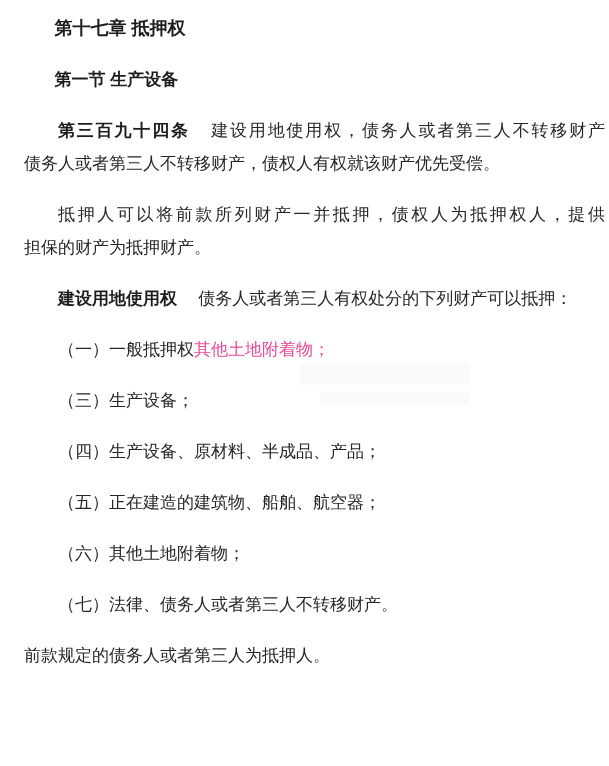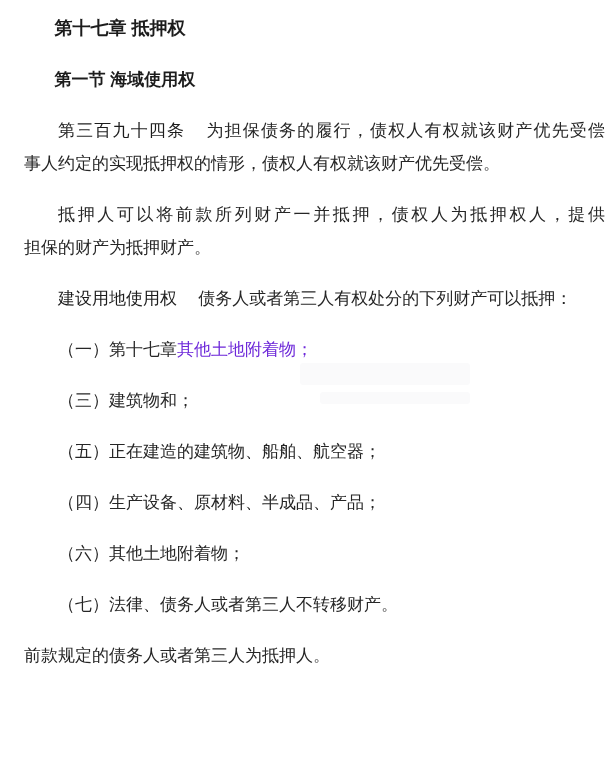--- a/index.html
+++ b/index.html
@@ -47,68 +47,68 @@
     display: block;
   }
   .indent {
     text-indent: 2em;
   }
   .jline {
     text-align: justify;
     text-align-last: justify;
   }
   .art-num {
-    font-weight: 400;
+    font-weight: 700;
     color: #1c1c1c;
     margin-right: 1.25em;
   }
   .muted {
-    color: #6d28d9;
+    color: #ec4899;
   }
   
   .smudge {
     position: absolute;
     background: rgba(120, 120, 130, 0.035);
     border-radius: 3px;
     pointer-events: none;
   }
   .smudge-1 { left: 300px; top: 363px; width: 170px; height: 22px; }
   .smudge-2 { left: 320px; top: 392px; width: 150px; height: 12px; }
 </style>
 </head>
 <body>
 
 <main class="doc">
 
   <h1 class="block">第十七章 抵押权</h1>
 
-  <h2 class="block">第一节 海域使用权</h2>
+  <h2 class="block">第一节 生产设备</h2>
 
   <p class="block">
-    <span class="line indent jline"><span class="art-num">第三百九十四条</span><span>为担保债务的履行，债权人有权就该财产优先受偿</span></span>
-    <span class="line">事人约定的实现抵押权的情形，债权人有权就该财产优先受偿。</span>
+    <span class="line indent jline"><span class="art-num">第三百九十四条</span><span>建设用地使用权，债务人或者第三人不转移财产</span></span>
+    <span class="line">债务人或者第三人不转移财产，债权人有权就该财产优先受偿。</span>
   </p>
 
   <p class="block">
     <span class="line indent jline">抵押人可以将前款所列财产一并抵押，债权人为抵押权人，提供</span>
     <span class="line">担保的财产为抵押财产。</span>
   </p>
 
   <p class="block">
     <span class="line indent"><span class="art-num">建设用地使用权</span><span>债务人或者第三人有权处分的下列财产可以抵押：</span></span>
   </p>
 
-  <p class="block indent"><span>（一）第十七章</span><span class="muted">其他土地附着物；</span></p>
+  <p class="block indent"><span>（一）一般抵押权</span><span class="muted">其他土地附着物；</span></p>
 
 
-  <p class="block indent">（三）建筑物和；</p>
+  <p class="block indent">（三）生产设备；</p>
+
+  <p class="block indent">（四）生产设备、原材料、半成品、产品；</p>
 
   <p class="block indent">（五）正在建造的建筑物、船舶、航空器；</p>
-
-  <p class="block indent">（四）生产设备、原材料、半成品、产品；</p>
 
   <p class="block indent">（六）其他土地附着物；</p>
 
   <p class="block indent">（七）法律、债务人或者第三人不转移财产。</p>
 
   <p class="block">前款规定的债务人或者第三人为抵押人。</p>
 
   <span class="smudge smudge-1"></span>
   <span class="smudge smudge-2"></span>
 

